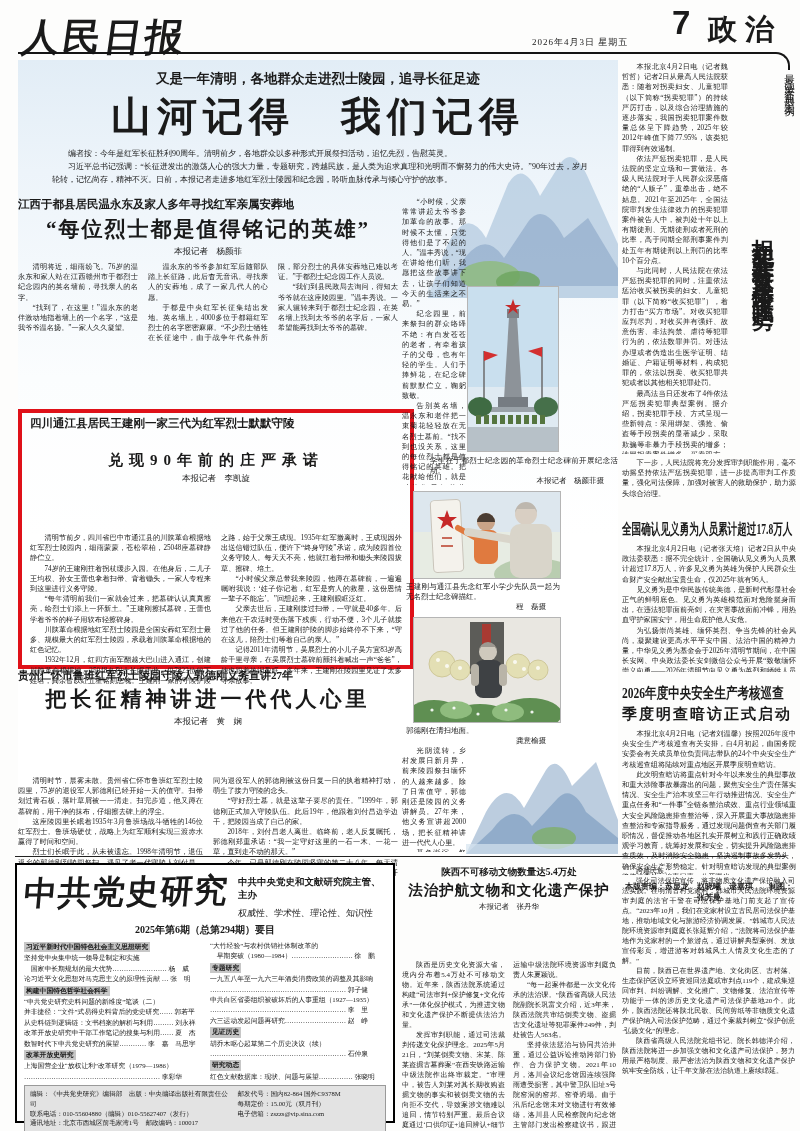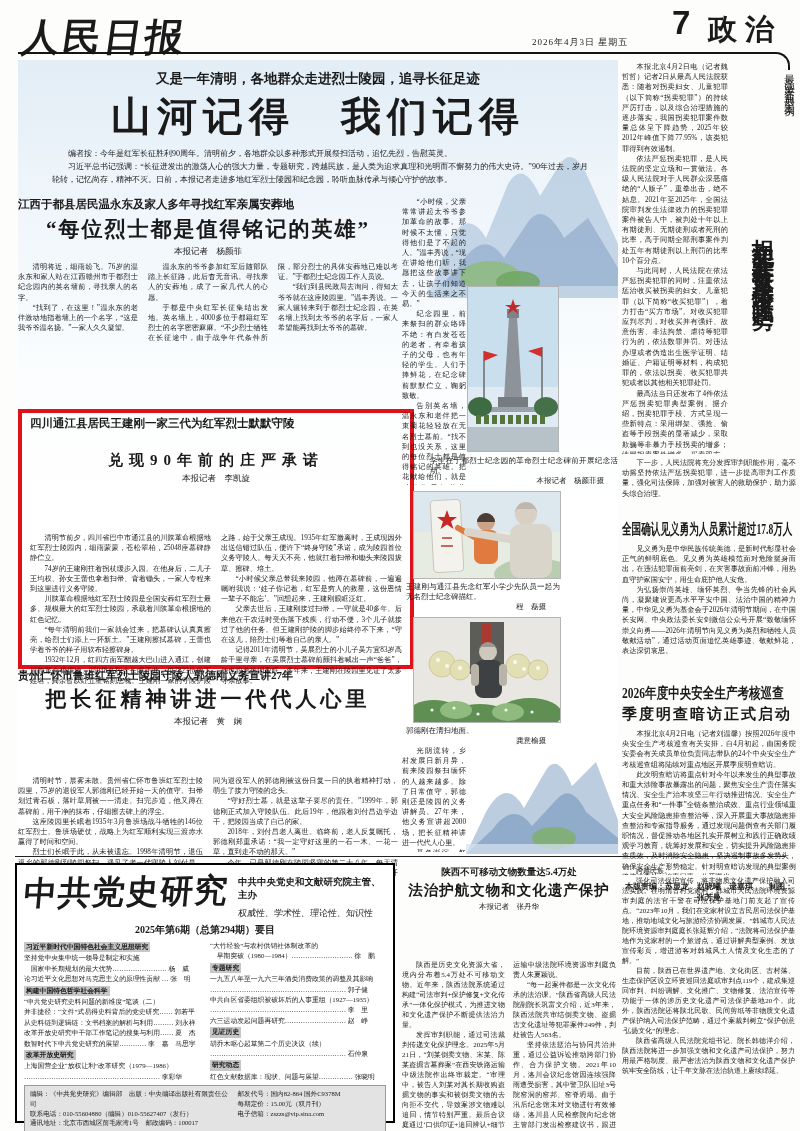--- a/index.html
+++ b/index.html
@@ -147,22 +147,22 @@
       <p>告别英名墙，温永东和老伴把一束菊花轻轻放在无名烈士墓前。“找不到也没关系，这里的每位烈士都是值得铭记的英雄。把花献给他们，就是对他们最好的告慰。”</p>
     </div>
 
   <div class="abs redbox">
     <div class="kick">四川通江县居民王建刚一家三代为红军烈士默默守陵</div>
     <div class="hl">兑现90年前的庄严承诺</div>
     <div class="byline">本报记者　李凯旋</div>
     <div class="body-cols c2">
         <p>清明节前夕，四川省巴中市通江县的川陕革命根据地红军烈士陵园内，细雨蒙蒙，苍松翠柏，25048座墓碑静静伫立。</p>
         <p>74岁的王建刚拄着拐杖缓步入园。在他身后，二儿子王均权、孙女王蕾也拿着扫帚、背着锄头，一家人专程来到这里进行义务守陵。</p>
+        <p>“每年清明前我们一家就会过来，把墓碑认认真真擦亮，给烈士们添上一抔新土。”王建刚擦拭墓碑，王蕾也学着爷爷的样子用软布轻擦碑身。</p>
         <p>川陕革命根据地红军烈士陵园是全国安葬红军烈士最多、规模最大的红军烈士陵园，承载着川陕革命根据地的红色记忆。</p>
-        <p>“每年清明前我们一家就会过来，把墓碑认认真真擦亮，给烈士们添上一抔新土。”王建刚擦拭墓碑，王蕾也学着爷爷的样子用软布轻擦碑身。</p>
         <p>1932年12月，红四方面军翻越大巴山进入通江，创建川陕革命根据地。25048名烈士长眠于此，仅7823位留下姓名，其余皆以红五星铭刻忠魂。王建刚一家的守陵护陵之路，始于父亲王成现。1935年红军撤离时，王成现因外出送信错过队伍，便许下“终身守陵”承诺，成为陵园首位义务守陵人。每天天不亮，他就扛着扫帚和锄头来陵园拔草、擦碑、培土。</p>
         <p>“小时候父亲总带我来陵园，他蹲在墓碑前，一遍遍嘱咐我说：‘娃子你记着，红军是穷人的救星，这份恩情一辈子不能忘’。”回想起来，王建刚眼眶泛红。</p>
         <p>父亲去世后，王建刚接过扫帚，一守就是40多年。后来他在干农活时受伤落下残疾，行动不便，3个儿子就接过了他的任务。但王建刚护陵的脚步始终停不下来，“守在这儿，陪烈士们等着自己的亲人。”</p>
         <p>记得2011年清明节，吴展烈士的小儿子吴方宜83岁高龄千里寻亲，在吴展烈士墓碑前颤抖着喊出一声“爸爸”，他也跟着热泪盈眶。多年来，王建刚在陵园里见证了太多寻亲故事。</p>
       </div>
   </div>
 
   <div class="abs artC">
     <div class="kick">贵州仁怀市鲁班红军烈士陵园守陵人郭德刚义务宣讲27年</div>
     <div class="hl">把长征精神讲进一代代人心里</div>
@@ -296,20 +296,21 @@
         </div>
       <div class="vtitle ctr">拐卖犯罪案件数量总体呈下降趋势</div>
       <div class="vkick">最高法发布典型案例</div>
     </div>
     <div class="traff-cont">
       <p>下一步，人民法院将充分发挥审判职能作用，毫不动摇坚持依法严惩拐卖犯罪，进一步提高审判工作质量，强化司法保障，加强对被害人的救助保护，助力源头综合治理。</p>
     </div>
 
     <div class="brav-title">全国确认见义勇为人员累计超过17.8万人</div>
     <div class="brav-body">
+        <p>本报北京4月2日电（记者张天培）记者2日从中央政法委获悉：据不完全统计，全国确认见义勇为人员累计超过17.8万人，许多见义勇为英雄为保护人民群众生命财产安全献出宝贵生命，仅2025年就有96人。</p>
         <p>见义勇为是中华民族传统美德，是新时代彰显社会正气的鲜明底色。见义勇为英雄模范面对危险挺身而出，在违法犯罪面前亮剑，在灾害事故面前冲锋，用热血守护家国安宁，用生命庇护他人安危。</p>
         <p>为弘扬崇尚英雄、缅怀英烈、争当先锋的社会风尚，凝聚建设更高水平平安中国、法治中国的精神力量，中华见义勇为基金会于2026年清明节期间，在中国长安网、中央政法委长安剑微信公众号开展“致敬缅怀　崇义向勇——2026年清明节向见义勇为英烈和牺牲人员敬献活动”，通过活动页面追忆英雄事迹、敬献鲜花，表达深切哀思。</p>
       </div>
 
     <div class="safe-t1">2026年度中央安全生产考核巡查</div>
     <div class="safe-t2">季度明查暗访正式启动</div>
     <div class="safe-body">
         <p>本报北京4月2日电（记者刘温馨）按照2026年度中央安全生产考核巡查有关安排，自4月初起，由国务院安委会有关成员单位负责同志带队的24个中央安全生产考核巡查组将陆续对重点地区开展季度明查暗访。</p>
         <p>此次明查暗访将重点针对今年以来发生的典型事故和重大涉险事故暴露出的问题，聚焦安全生产责任落实情况、安全生产治本攻坚三年行动推进情况、安全生产重点任务和“一件事”全链条整治成效、重点行业领域重大安全风险隐患排查整治等，深入开展重大事故隐患排查整治和专家指导服务，通过发现问题倒查有关部门履职情况，督促推动各地区扎实开展树立和践行正确政绩观学习教育，统筹好发展和安全，切实提升风险隐患排查质效，及时消除安全隐患，坚决遏制事故多发势头，确保安全生产形势稳定。针对明查暗访发现的典型案例将依法查处、追责问责、公开曝光。</p>
       </div>

